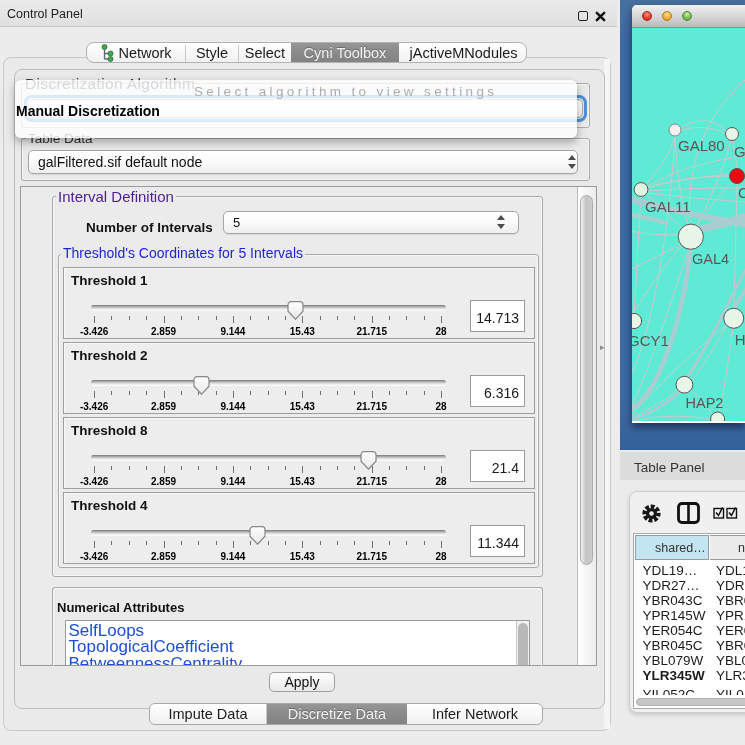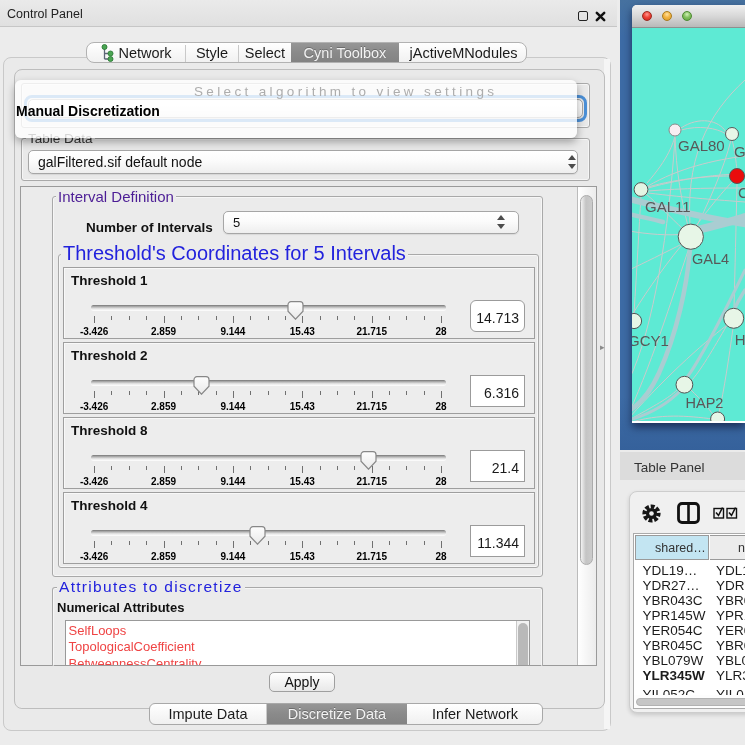--- a/index.html
+++ b/index.html
@@ -78,20 +78,21 @@
 
 <div class="gbox" style="left:21px;top:138px;width:569px;height:43px;"></div>
 <div class="gtitle" style="left:26px;top:131px;color:#333;background:#e9e9e9;">Table Data</div>
 <div class="abs combo" style="left:28px;top:150px;width:550px;height:24px;"></div>
 <div class="abs" style="left:38px;top:154px;font-size:14px;color:#111;">galFiltered.sif default node</div>
 <div class="stepper" style="left:568px;top:154px;">
       <div class="up"></div>
       <div class="dn"></div>
     </div>
 
+<div class="abs" style="left:25px;top:74.5px;font-size:15.5px;letter-spacing:0.35px;color:#3b3b3b;">Discretization Algorithm</div>
 
 <div class="abs" style="left:14.5px;top:80px;width:562.5px;height:57.5px;border-radius:6px;
  background:rgba(255,255,255,0.80);box-shadow:0 4px 9px rgba(0,0,0,0.33);"></div>
 <div class="abs" style="left:194px;top:84px;font-size:13.5px;letter-spacing:3.35px;color:#adadad;">Select algorithm to view settings</div>
 <div class="abs bold" style="left:16px;top:102.5px;font-size:14px;color:#000;">Manual Discretization</div>
 
 <div class="abs" style="left:20px;top:186px;width:577px;height:480px;background:#ebebeb;
  border:1px solid #9a9a9a;overflow:hidden;"></div>
 
 <div class="abs" style="left:577px;top:187px;width:19px;height:478px;
@@ -103,21 +104,21 @@
 <div class="gtitle" style="left:56px;top:189px;color:#4c1d95;font-size:15px;">Interval Definition</div>
 <div class="abs bold" style="left:86px;top:220px;font-size:13.5px;color:#111;">Number of Intervals</div>
 <div class="abs combo" style="left:223px;top:211px;width:296px;height:23px;"></div>
 <div class="abs" style="left:233px;top:215px;font-size:13px;color:#111;">5</div>
 <div class="stepper" style="left:497px;top:214px;">
       <div class="up"></div>
       <div class="dn"></div>
     </div>
 
 <div class="gbox" style="left:58px;top:254px;width:481px;height:314px;"></div>
-<div class="gtitle" style="left:61px;top:246px;color:#2222dd;font-size:20px;">Threshold's Coordinates for 5 Intervals</div>
+<div class="gtitle" style="left:61px;top:246px;color:#2222dd;font-size:14px;">Threshold's Coordinates for 5 Intervals</div>
 
 <div id="thresholds">
       <div class="tpanel" style="left:63px;top:267px;width:472px;height:71.5px;"></div>
       <div class="abs bold" style="left:71px;top:272.5px;font-size:13.5px;color:#111;">Threshold 1</div>
       <div class="track" style="left:90.5px;top:305px;width:355px;"></div>
       <div class="tick" style="left:94.1px;top:316px;height:6.5px;"></div>
       <div class="tick" style="left:111.4px;top:316px;height:4px;"></div>
       <div class="tick" style="left:128.8px;top:316px;height:4px;"></div>
       <div class="tick" style="left:146.2px;top:316px;height:4px;"></div>
       <div class="tick" style="left:163.5px;top:316px;height:6.5px;"></div>
@@ -145,21 +146,21 @@
       <div class="tlabel" style="left:441.1px;top:325.5px;">28</div>
       <svg class="thumb" style="left:287.4px;top:301px;" width="17" height="19" viewBox="0 0 17 19">
         <defs>
           <linearGradient id="tg1" x1="0" y1="0" x2="0" y2="1">
             <stop offset="0" stop-color="#fdfdfd"></stop>
             <stop offset="1" stop-color="#e9e9e9"></stop>
           </linearGradient>
         </defs>
         <path d="M4,0.7 h9 a3,3 0 0 1 3,3 v6.5 L8.5,18.2 L1,10.2 v-6.5 a3,3 0 0 1 3,-3 z" fill="url(#tg1)" stroke="#878787" stroke-width="1.2"></path>
       </svg>
-      <div class="vbox" style="left:470px;top:300px;border-radius:6px;">14.713</div>
+      <div class="vbox" style="left:470px;top:300px;">14.713</div>
       <div class="tpanel" style="left:63px;top:342px;width:472px;height:71.5px;"></div>
       <div class="abs bold" style="left:71px;top:347.5px;font-size:13.5px;color:#111;">Threshold 2</div>
       <div class="track" style="left:90.5px;top:380px;width:355px;"></div>
       <div class="tick" style="left:94.1px;top:391px;height:6.5px;"></div>
       <div class="tick" style="left:111.4px;top:391px;height:4px;"></div>
       <div class="tick" style="left:128.8px;top:391px;height:4px;"></div>
       <div class="tick" style="left:146.2px;top:391px;height:4px;"></div>
       <div class="tick" style="left:163.5px;top:391px;height:6.5px;"></div>
       <div class="tick" style="left:180.8px;top:391px;height:4px;"></div>
       <div class="tick" style="left:198.2px;top:391px;height:4px;"></div>
@@ -269,25 +270,24 @@
             <stop offset="0" stop-color="#fdfdfd"></stop>
             <stop offset="1" stop-color="#e9e9e9"></stop>
           </linearGradient>
         </defs>
         <path d="M4,0.7 h9 a3,3 0 0 1 3,3 v6.5 L8.5,18.2 L1,10.2 v-6.5 a3,3 0 0 1 3,-3 z" fill="url(#tg4)" stroke="#878787" stroke-width="1.2"></path>
       </svg>
       <div class="vbox" style="left:470px;top:525px;">11.344</div>
     </div>
 
 <div class="gbox" style="left:52px;top:587px;width:491px;height:100px;border-bottom:none;"></div>
-<div class="gtitle" style="left:57px;top:579px;color:#2222dd;font-size:15.5px;letter-spacing:1.3px;">Attributes to discretize</div>
 <div class="abs bold" style="left:57px;top:600px;font-size:13px;color:#111;">Numerical Attributes</div>
 <div class="abs" style="left:65px;top:620px;width:465px;height:45.5px;background:#fff;
  border:1px solid #999;overflow:hidden;">
- <div style="position:absolute;left:2.5px;top:1.5px;font-size:13px;color:#ef4444;line-height:16.8px;">
+ <div style="position:absolute;left:2.5px;top:1.5px;font-size:17px;color:#1d4ed8;line-height:16.8px;">
   SelfLoops<br>TopologicalCoefficient<br>BetweennessCentrality</div>
  <div style="position:absolute;right:0;top:0;width:13.5px;height:46px;background:#f2f2f2;border-left:1px solid #c9c9c9;"></div>
  <div style="position:absolute;right:1.5px;top:1.5px;width:10px;height:60px;border-radius:5px;background:#b9b9b9;"></div>
 </div>
 
 <div class="abs" style="left:21px;top:666px;width:576px;height:42px;background:#e9e9e9;"></div>
 
 <div class="abs" style="left:269px;top:672px;width:66px;height:20px;border:1px solid #9f9f9f;border-radius:5px;
  background:linear-gradient(180deg,#fefefe,#e8e8e8);font-size:13px;color:#111;
  display:flex;align-items:center;justify-content:center;font-size:14px;">Apply</div>

